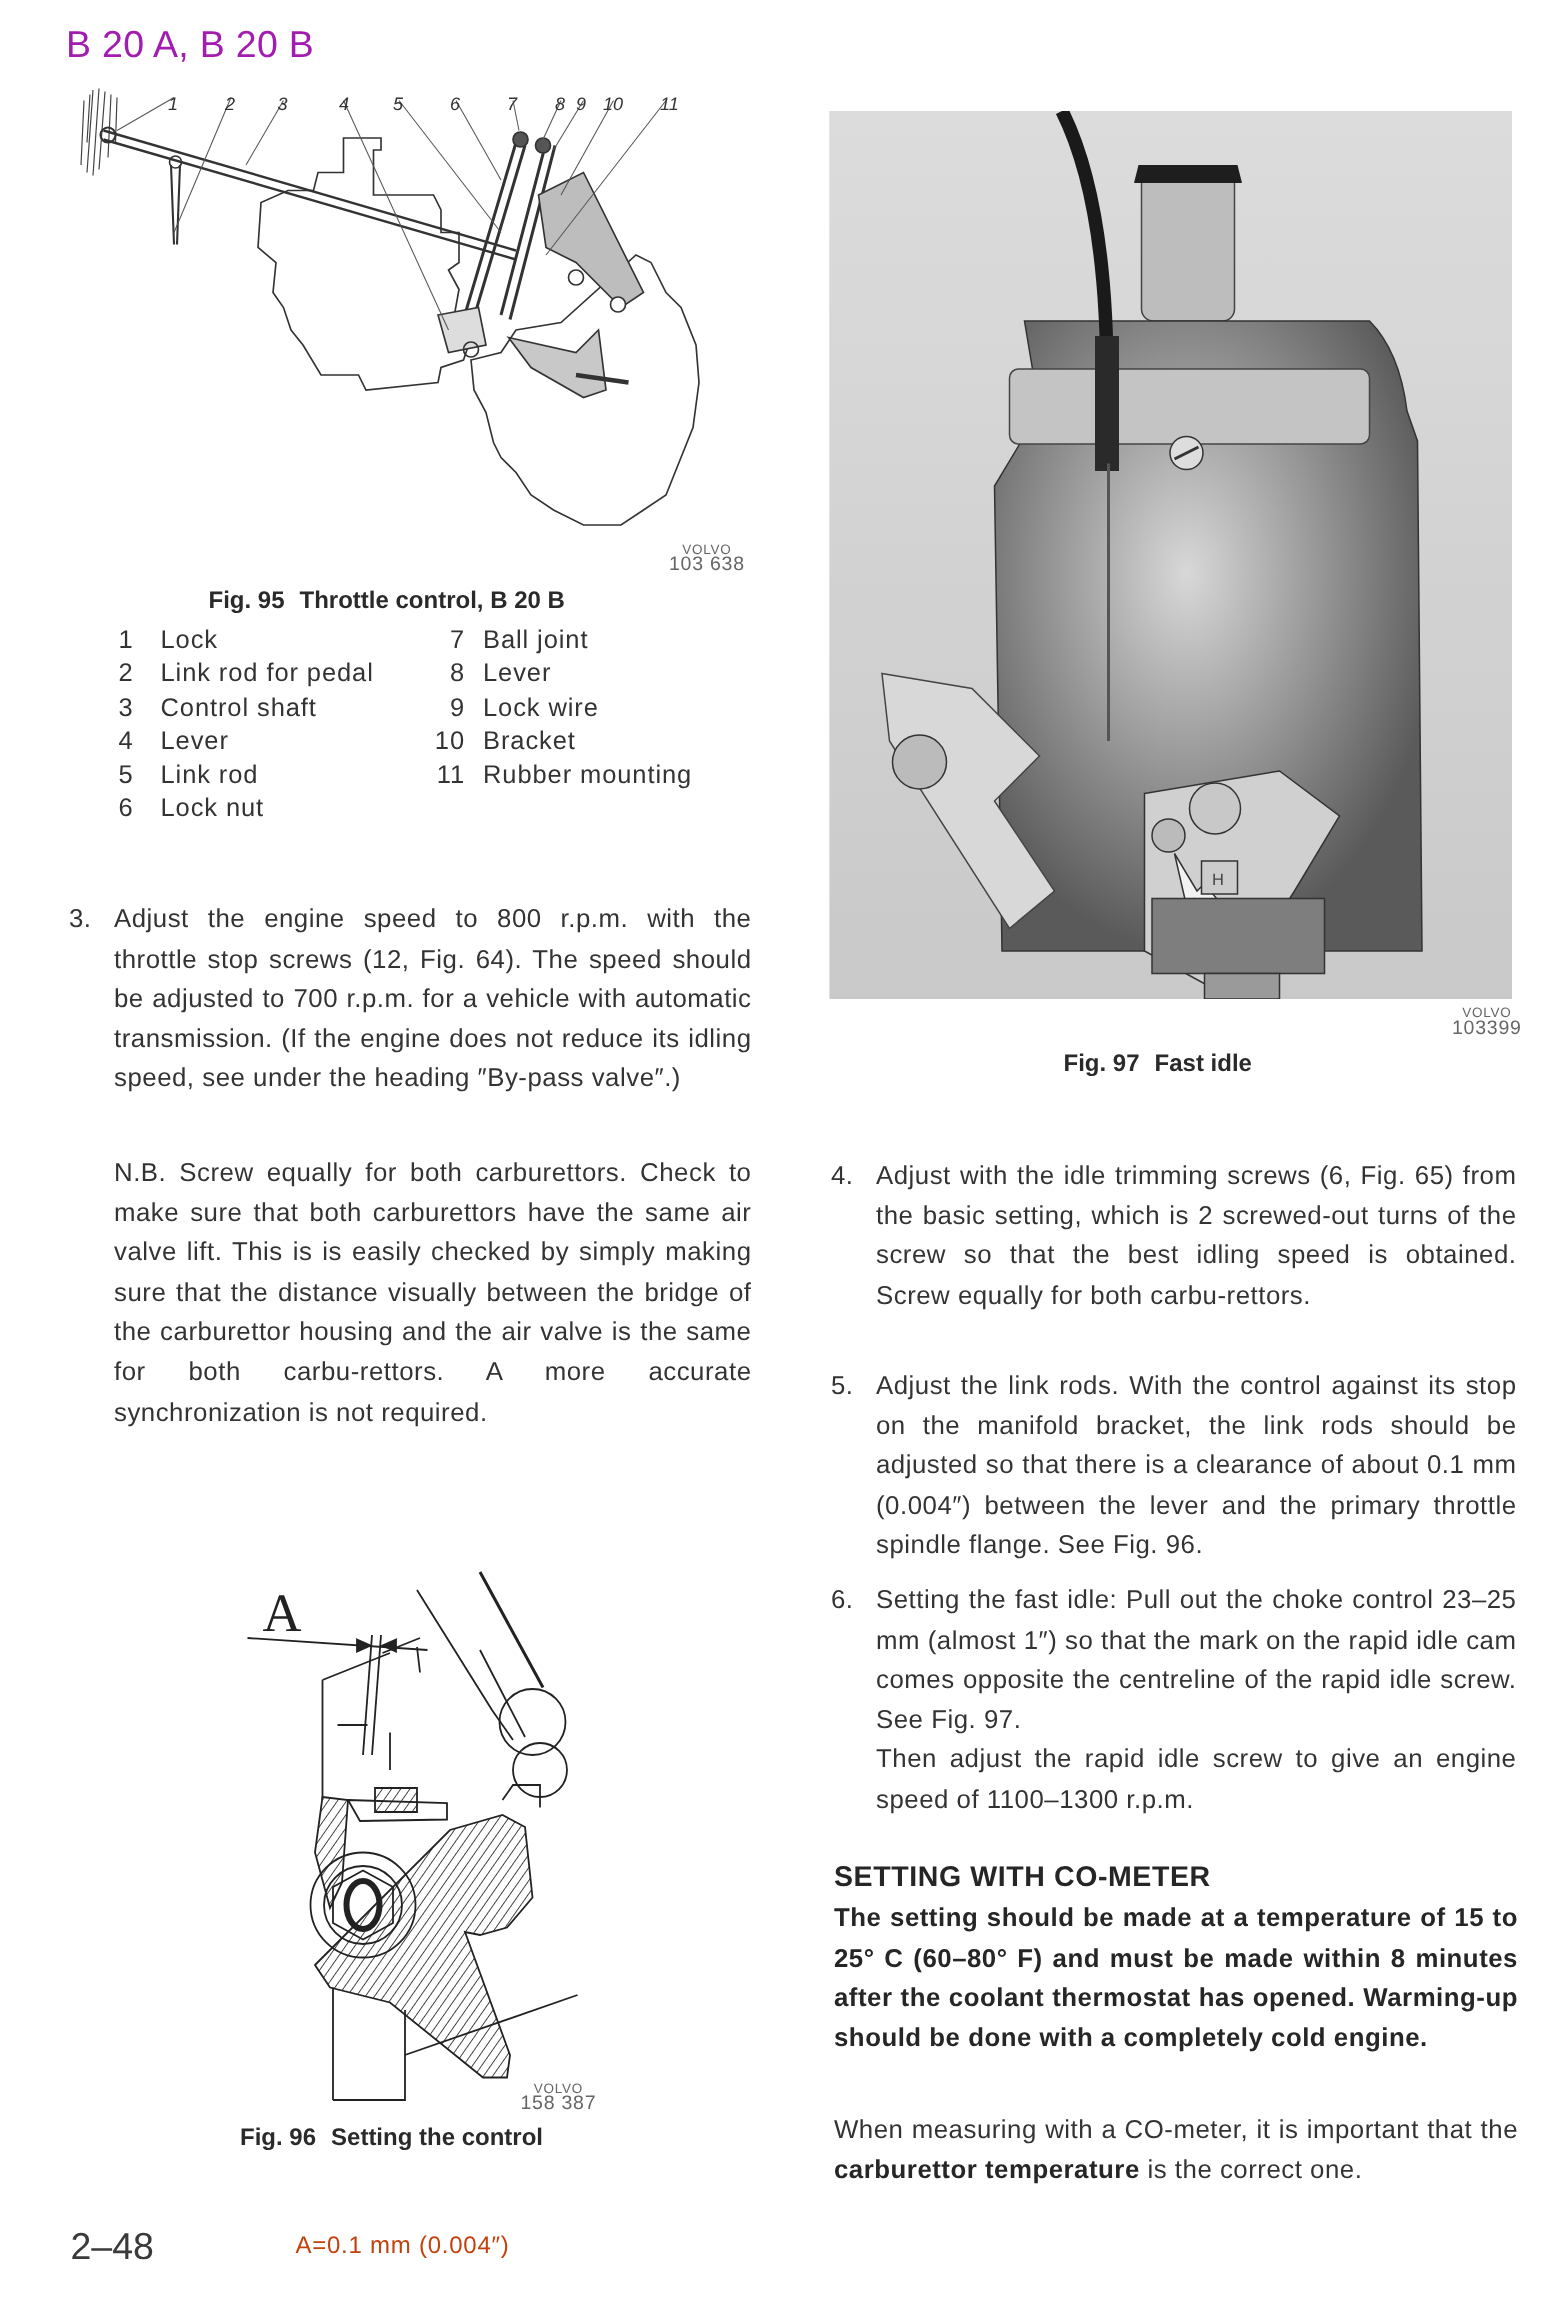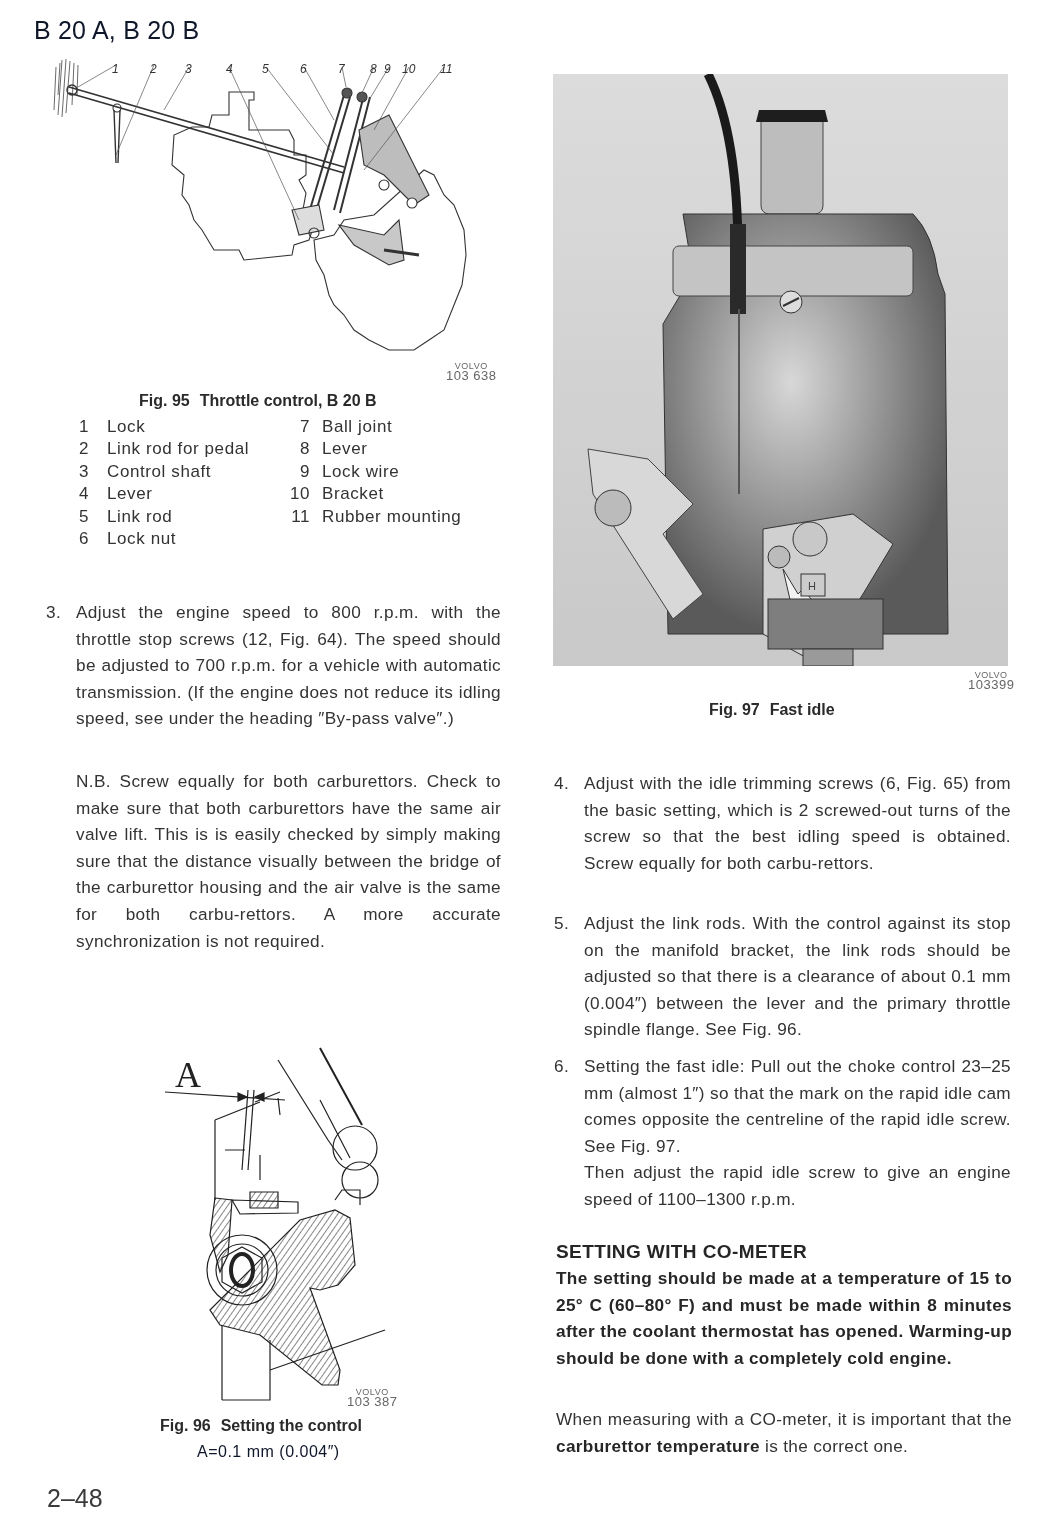--- a/index.html
+++ b/index.html
@@ -4,21 +4,21 @@
 <style>
   html, body { margin: 0; padding: 0; background: #ffffff; }
   body {
     width: 1044px; height: 1538px; position: relative; overflow: hidden;
     font-family: "Liberation Sans", "DejaVu Sans", sans-serif;
     color: #2b2b2b;
   }
   .abs { position: absolute; }
 
   
-  .page-header { left: 34px; top: 16px; font-size: 25px; color: #0f172a; letter-spacing: 0.2px; }
+  .page-header { left: 44px; top: 16px; font-size: 25px; color: #a21caf; letter-spacing: 0.2px; }
 
   
   .fig95 { left: 44px; top: 55px; width: 460px; height: 330px; }
   .stamp { font-size: 9px; line-height: 9px; color: #666; text-align: center; letter-spacing: 0.5px; }
   .stamp .num { font-size: 13px; }
 
   
   .caption { font-weight: bold; font-size: 16px; color: #2a2a2a; }
   .caption .fignum { margin-right: 10px; }
 
@@ -204,26 +204,26 @@
     <ellipse cx="82" cy="230" rx="11" ry="16" stroke-width="4"></ellipse>
 
     <path d="M50 270 L140 180 L175 170 L190 178 L195 225 L178 245 L160 250 L150 248 L180 330 L178 345 L162 345 L100 295 L60 285 Z" fill="url(#hatch)"></path>
     <path d="M62 285 L62 360 M62 360 L110 360 L110 300"></path>
     <path d="M110 330 L225 290"></path>
     <path d="M175 160 L182 150 L200 150 L200 165"></path>
   </svg>
 </div>
 <div class="abs stamp" style="left:347px; top:1388px;">
   <div>VOLVO</div>
-  <div class="num">103 387</div>
+  <div class="num">158 387</div>
 </div>
 <div class="abs caption" style="left:160px; top:1417px;">
   <span class="fignum">Fig. 96</span><span>Setting the control</span>
 </div>
-<div class="abs" style="left:197px; top:1443px; font-size:16px; color:#0f172a; letter-spacing:0.5px;">A=0.1 mm (0.004″)</div>
+<div class="abs" style="left:197px; top:1489px; font-size:16px; color:#c2410c; letter-spacing:0.5px;">A=0.1 mm (0.004″)</div>
 
 <div class="abs photo">
   <svg width="455" height="592" viewBox="0 0 455 592">
     <defs>
       <radialGradient id="bodyg" cx="45%" cy="40%" r="60%">
         <stop offset="0" stop-color="#d8d8d8"></stop>
         <stop offset="1" stop-color="#5a5a5a"></stop>
       </radialGradient>
       <linearGradient id="bg" x1="0" y1="0" x2="0" y2="1">
         <stop offset="0" stop-color="#dcdcdc"></stop>

